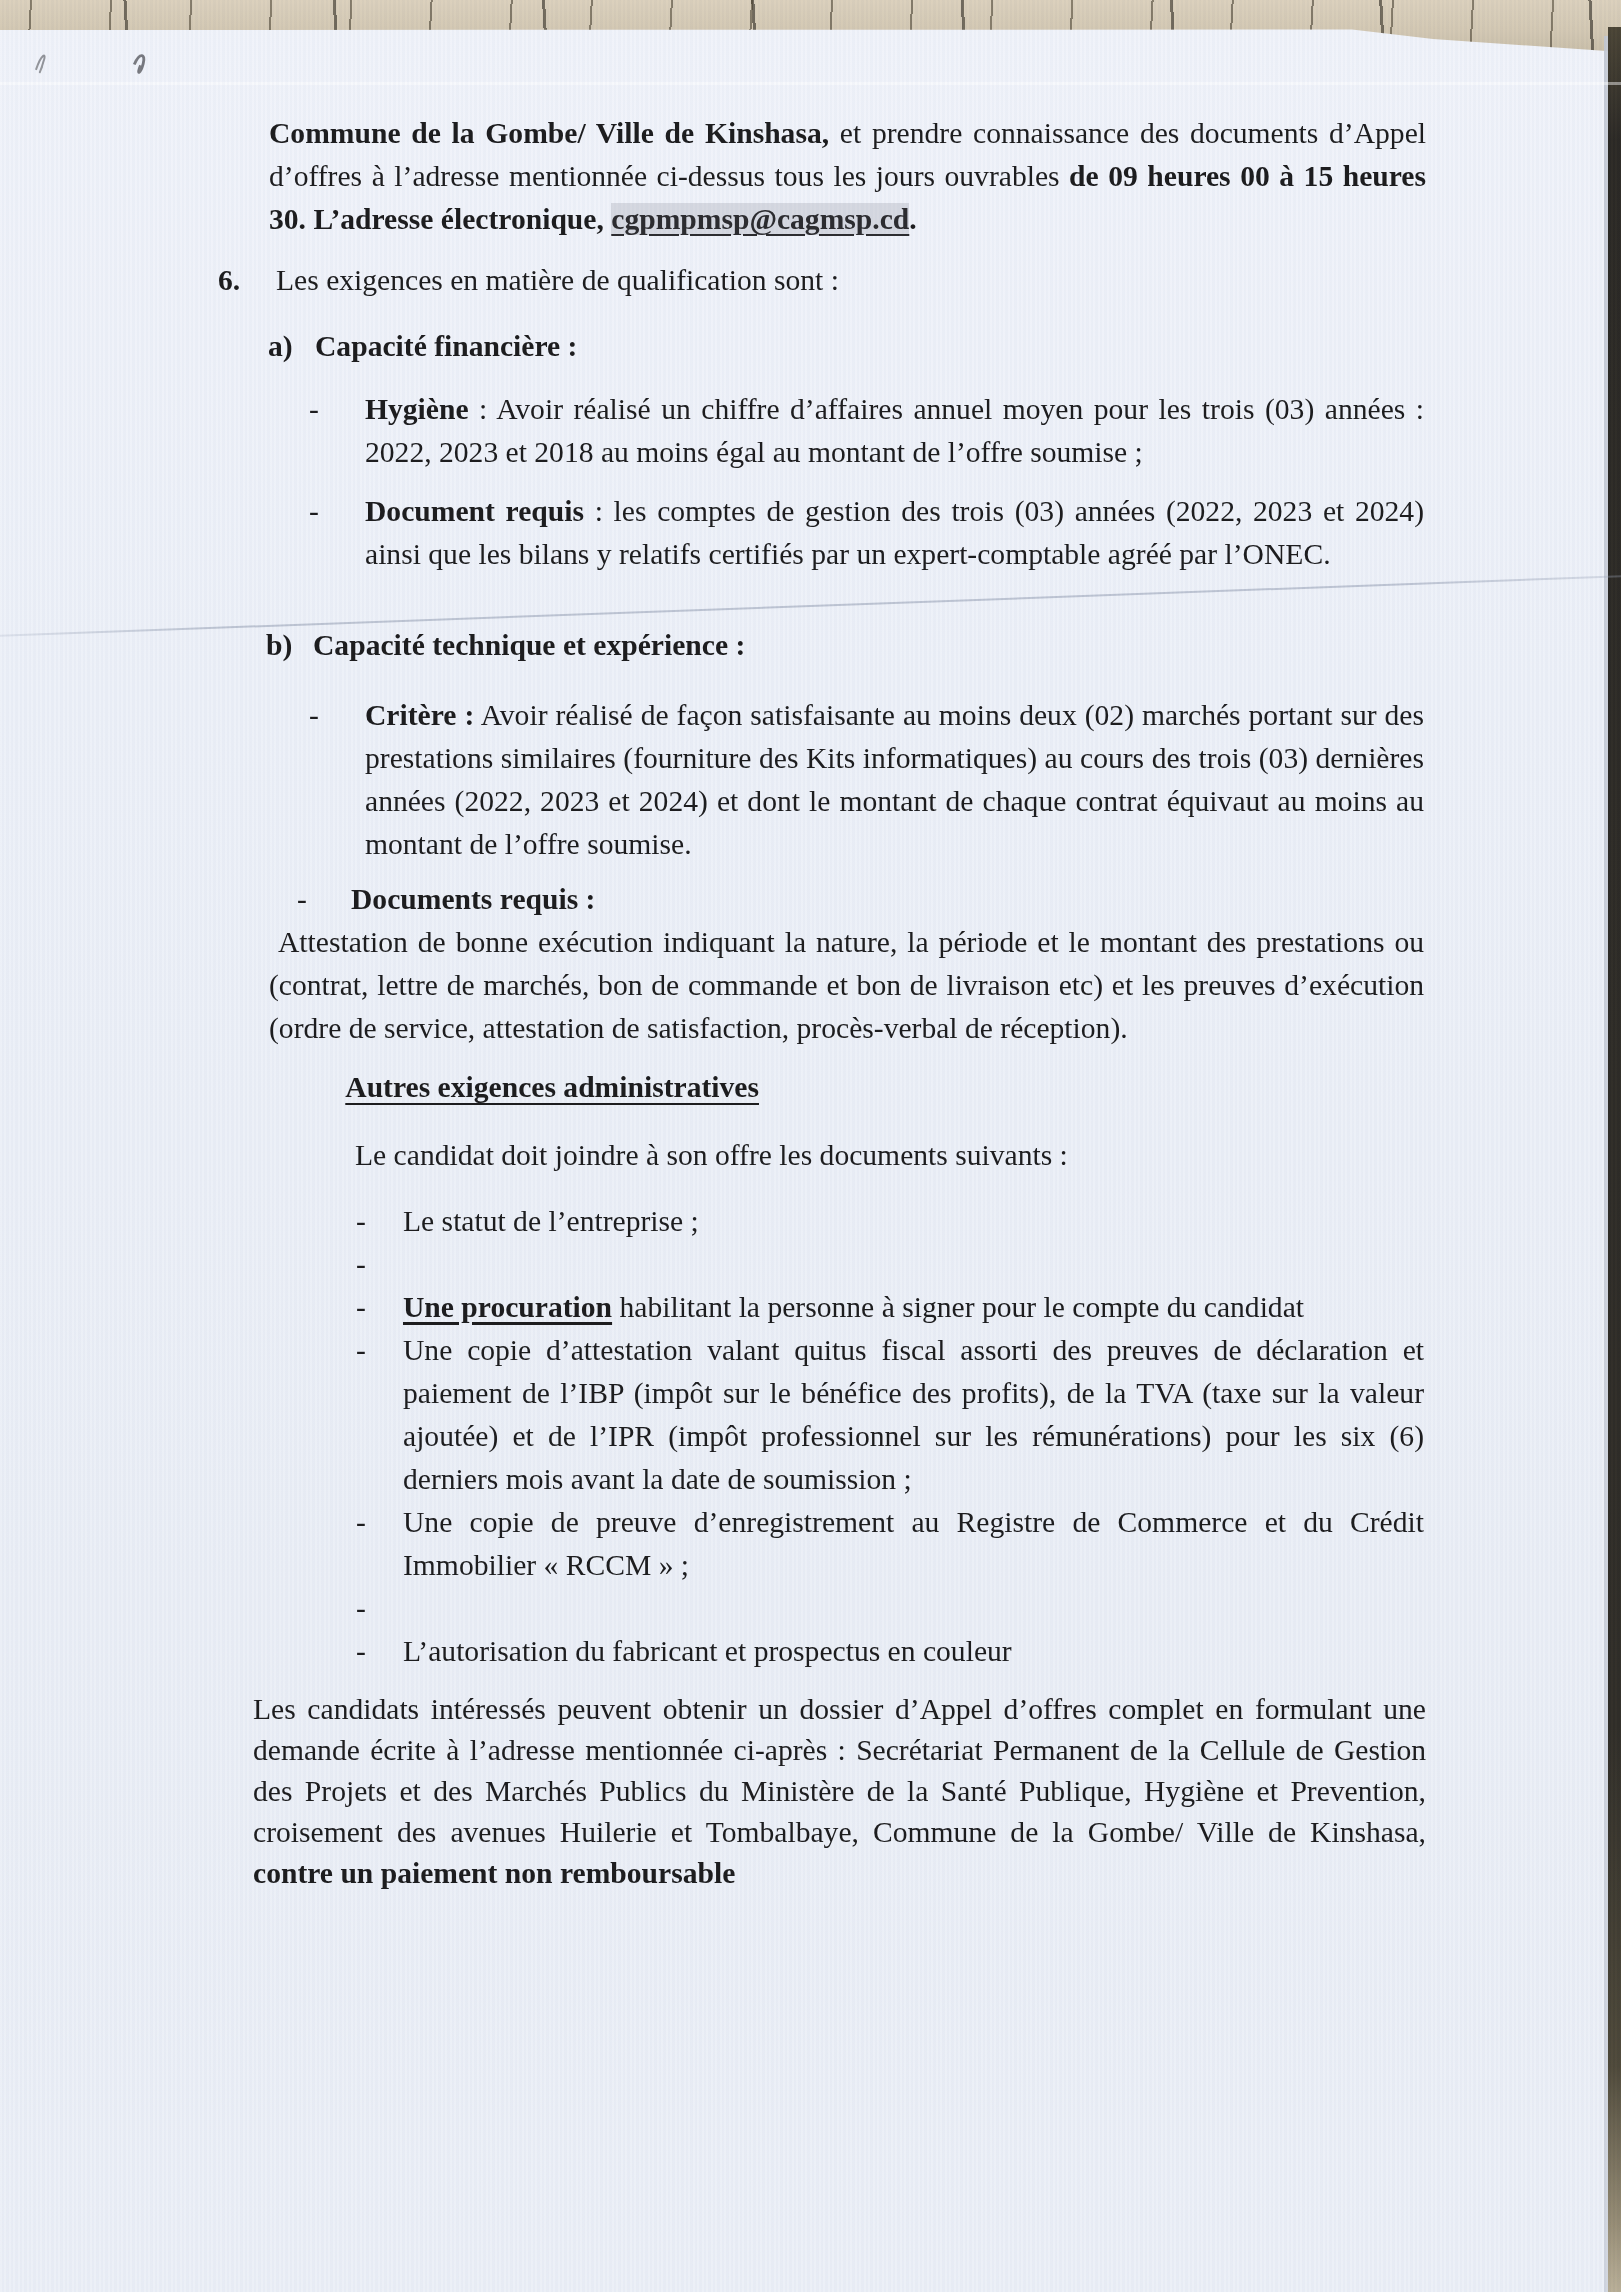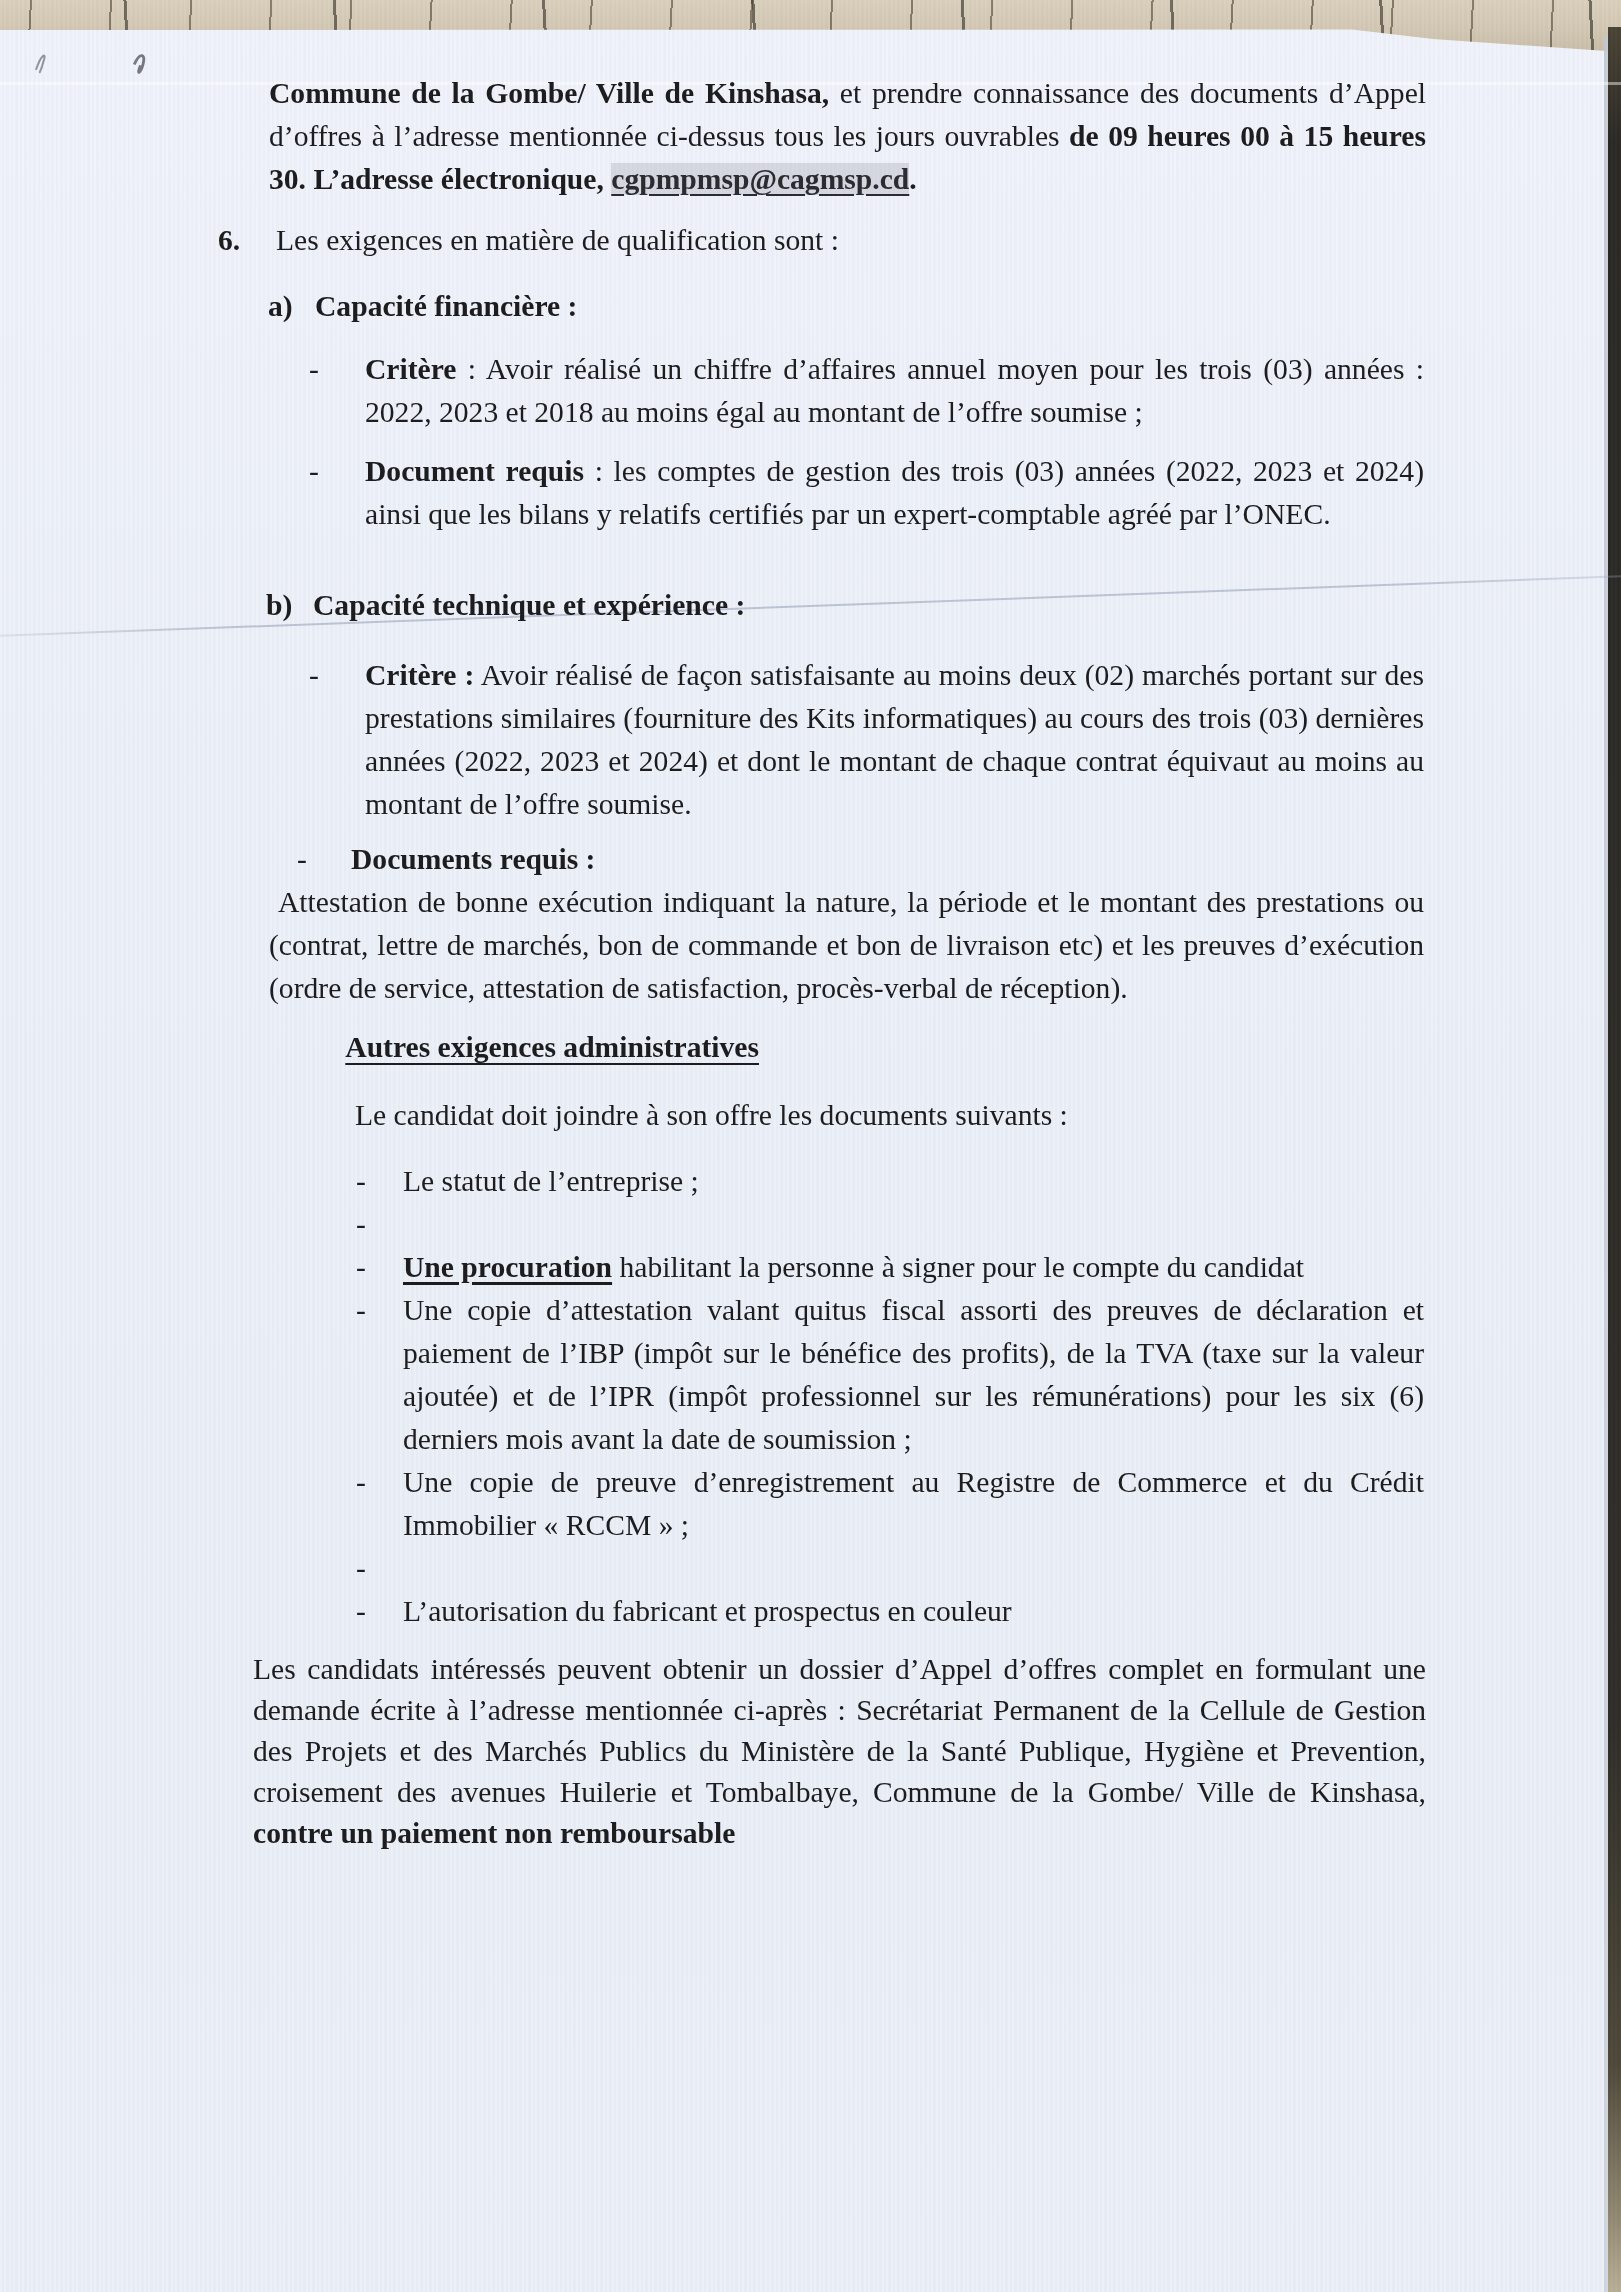--- a/index.html
+++ b/index.html
@@ -20,21 +20,21 @@
   .right-sliver{position:absolute;top:36px;right:13.4px;width:3.6px;height:2257px;
     background:linear-gradient(180deg,rgba(190,196,208,.9),rgba(170,176,190,.45));}
   .right-edge{position:absolute;top:27px;right:0;width:13.4px;height:2266px;
     background:linear-gradient(180deg,#3a3322 0%,#181510 5%,#1d1a13 75%,#3e3827 90%,#8d8268 97%,#b3a88e 100%);}
   .crease{position:absolute;top:605px;left:-40px;width:1702px;height:1.8px;
     background:linear-gradient(90deg,rgba(148,158,178,.15),rgba(148,158,178,.6) 15%,rgba(155,164,184,.65) 85%,rgba(148,158,178,.25));
     transform:rotate(-2.1deg);}
   .scanline{position:absolute;top:82px;left:0;width:1621px;height:2.7px;background:rgba(255,255,255,.45);}
   .pen-marks{position:absolute;top:43px;left:27px;}
 
-  .content{position:relative;padding-top:72px;}
+  .content{position:relative;padding-top:112px;}
   p{margin:0;}
   .b{font-weight:bold;}
   .intro{margin-left:269px;width:1157px;text-align:justify;}
   .email{font-weight:bold;text-decoration:underline;text-decoration-thickness:1.8px;
     text-underline-offset:4.5px;background:rgba(148,152,160,.28);color:#2c2c30;}
   .item6{margin:18px 0 0 218px;display:flex;}
   .item6 .num{width:58px;font-weight:bold;flex:0 0 58px;}
   .sec{display:flex;font-weight:bold;}
   .sec .lab{width:47px;flex:0 0 47px;}
   .sec-a{margin:23px 0 0 268px;}
@@ -85,21 +85,21 @@
       <span>Les exigences en matière de qualification sont :</span>
     </div>
 
     <div class="sec sec-a">
       <span class="lab">a)</span>
       <span>Capacité financière :</span>
     </div>
 
     <div class="bullet ba1">
       <span class="dash">-</span>
-      <span class="btxt"><span class="b">Critère</span><span> : Avoir réalisé un chiffre d’affaires annuel moyen pour les trois (03) années : 2022, 2023 et 2018 au moins égal au montant de l’offre soumise ;</span></span>
+      <span class="btxt"><span class="b">Hygiène</span><span> : Avoir réalisé un chiffre d’affaires annuel moyen pour les trois (03) années : 2022, 2023 et 2018 au moins égal au montant de l’offre soumise ;</span></span>
     </div>
 
     <div class="bullet ba2">
       <span class="dash">-</span>
       <span class="btxt"><span class="b">Document requis</span><span> : les comptes de gestion des trois (03) années (2022, 2023 et 2024) ainsi que les bilans y relatifs certifiés par un expert-comptable agréé par l’ONEC.</span></span>
     </div>
 
     <div class="sec sec-b">
       <span class="lab">b)</span>
       <span>Capacité technique et expérience :</span>

